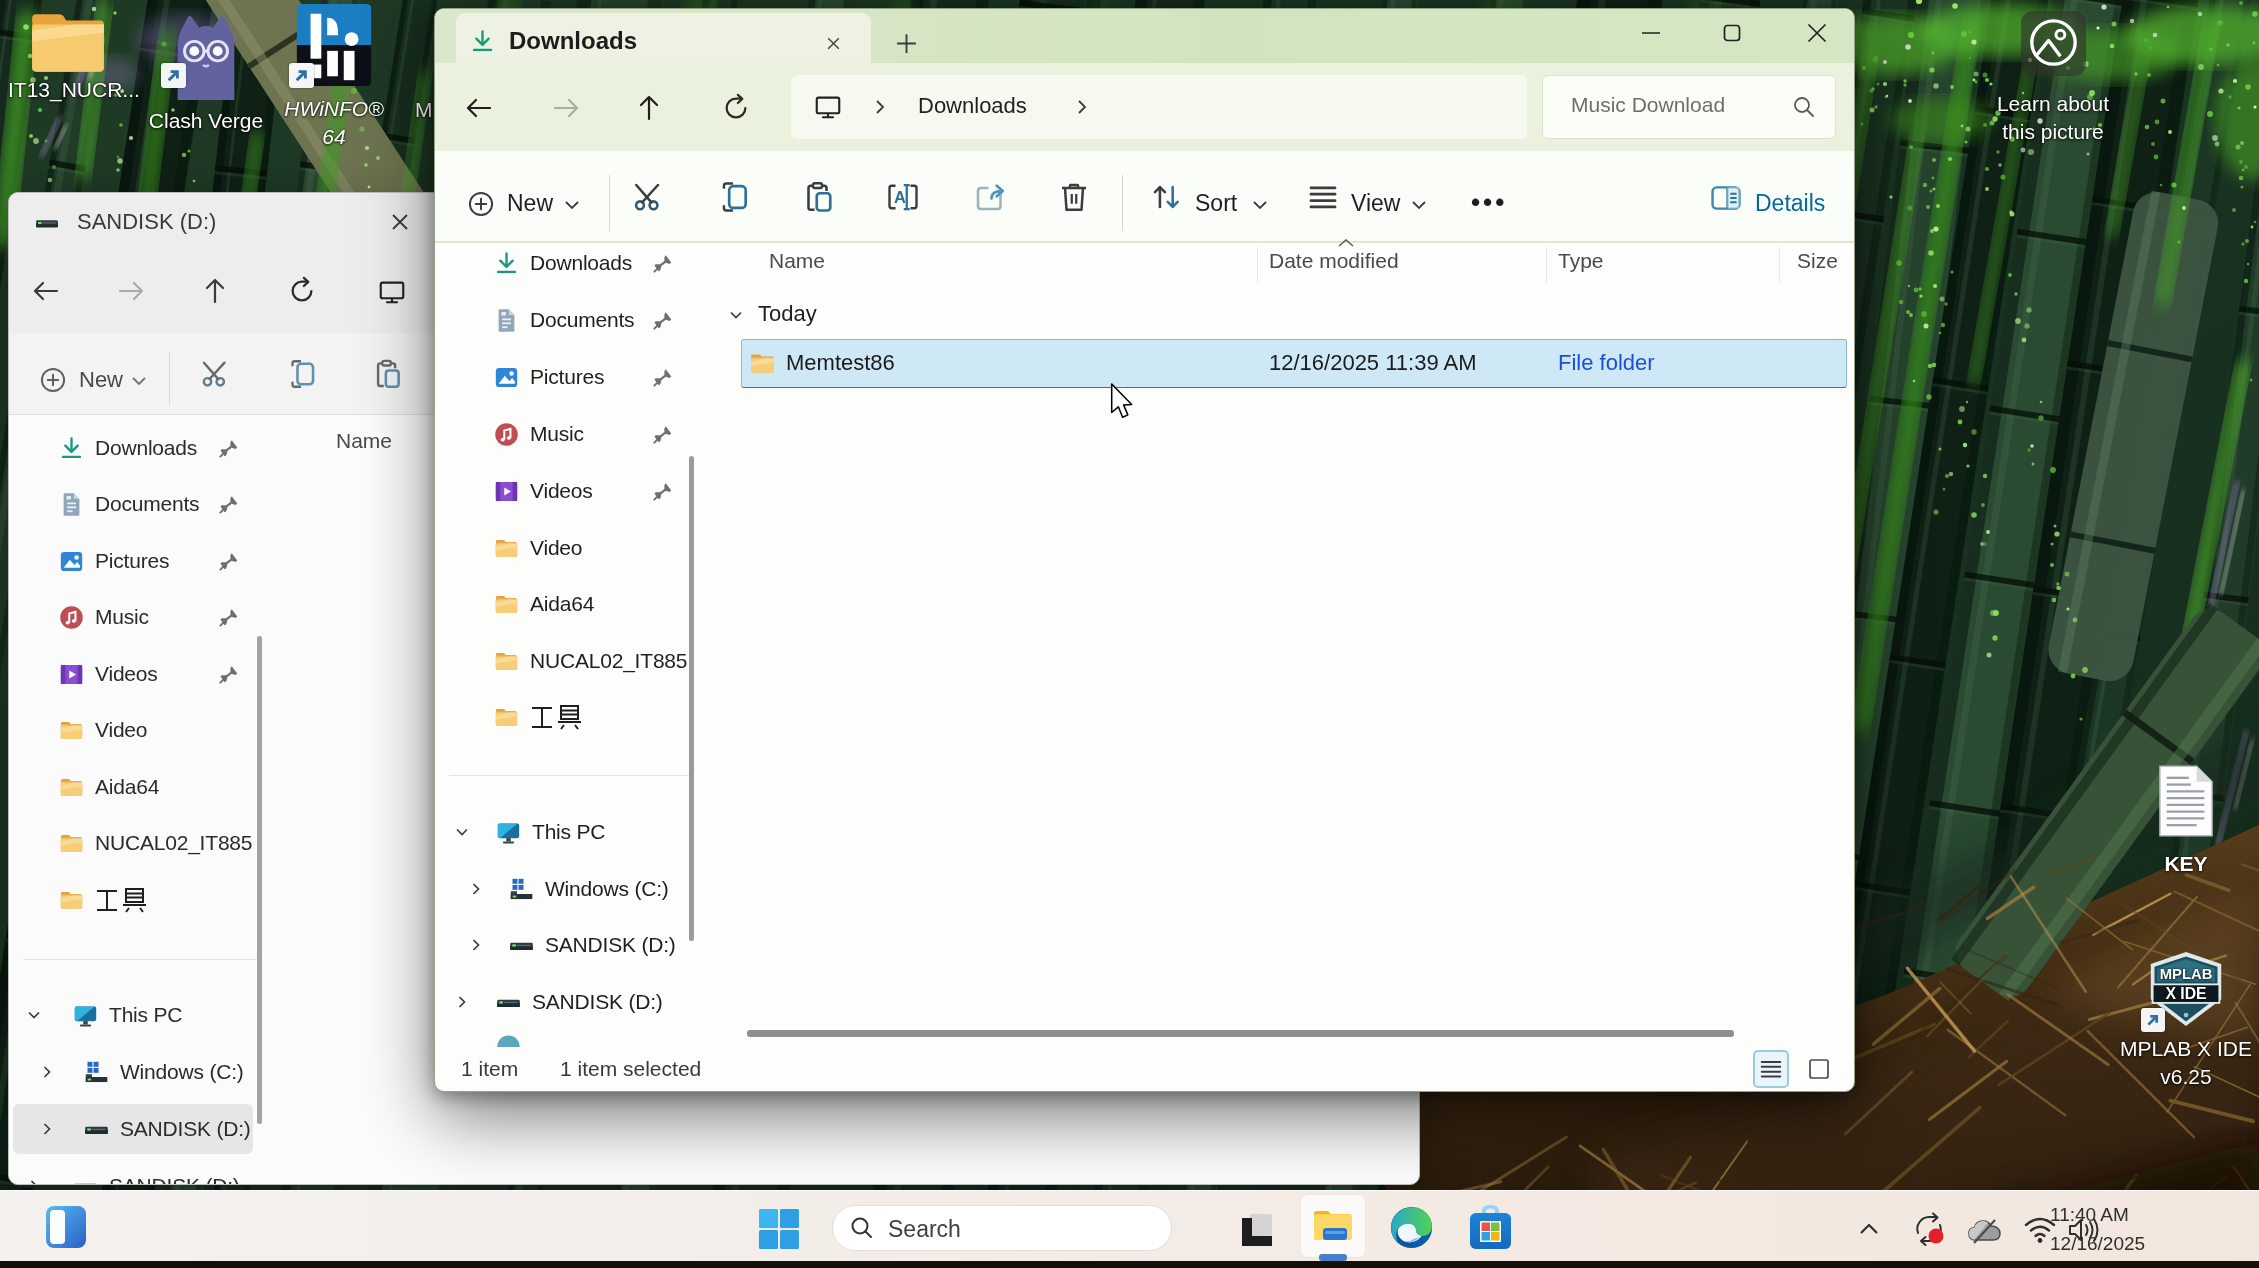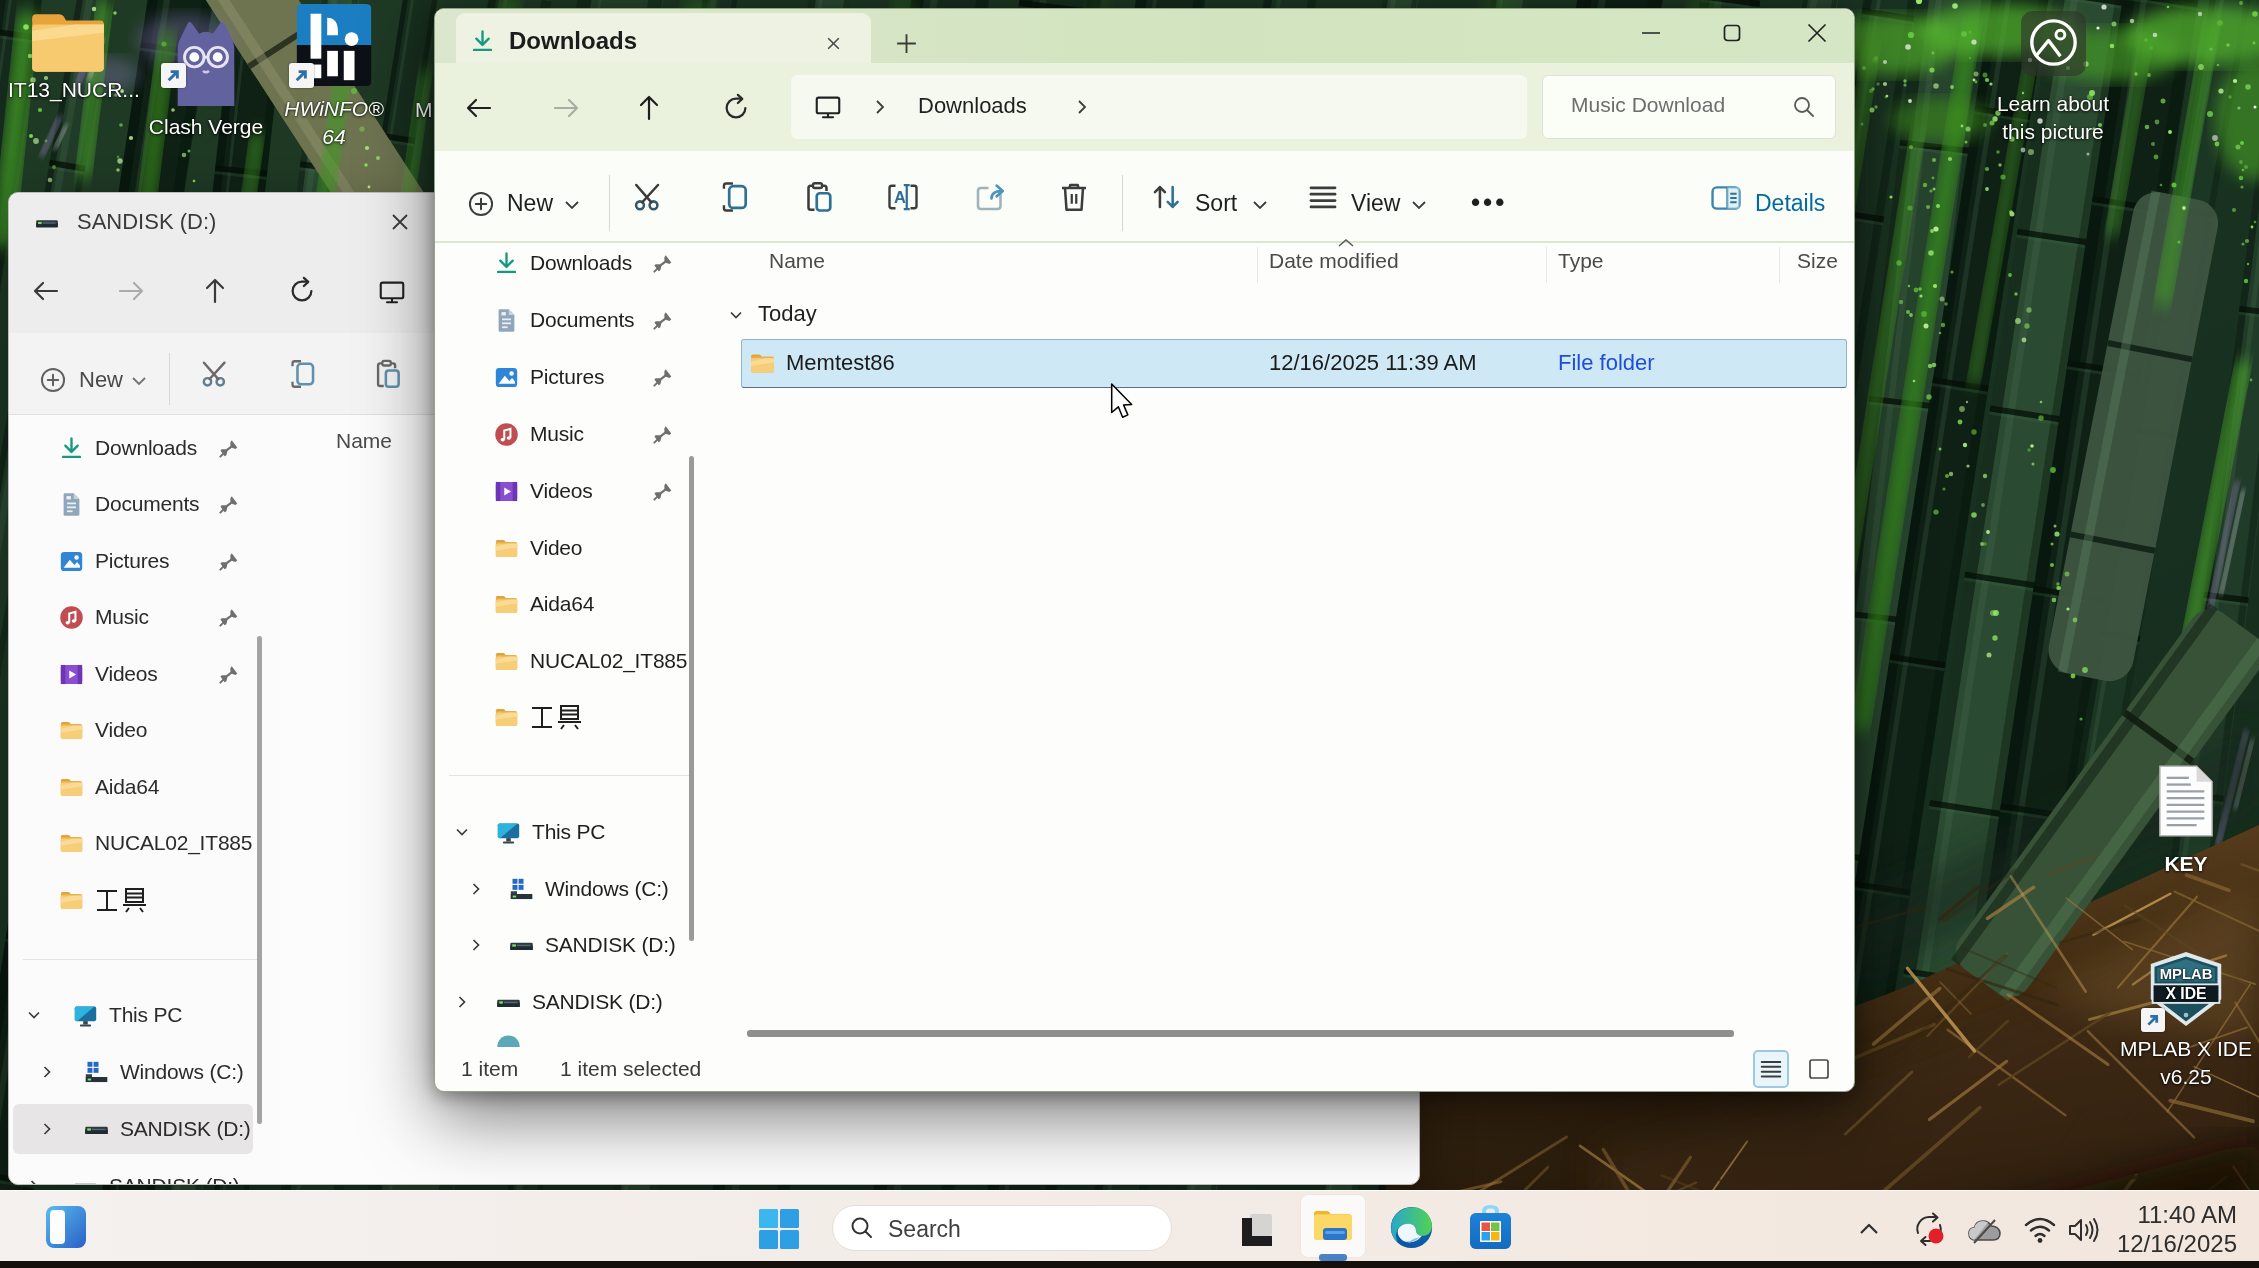--- a/index.html
+++ b/index.html
@@ -35,21 +35,21 @@
   #navpane { position:absolute; left:0; top:234px; width:272px; bottom:75px; background:#fdfefb; overflow:hidden; }
   .fnav { position:absolute; height:52px; display:flex; align-items:center; color:#1f1f1f; font-size:21px; letter-spacing:-0.2px; }
   .fnav svg { margin-right:10px; }
   .pin { position:absolute; }
   #filelist { position:absolute; left:272px; top:234px; right:0; bottom:75px; background:#fdfefb; }
   
   #taskbar { position:absolute; left:0; top:1190px; width:2259px; height:71px;
              background:linear-gradient(90deg,#f4f1ef 0%,#f3ece7 45%,#f3e9e1 75%,#f2e6dd 100%);
              border-top:1px solid #fbfbfa; }
   #botstrip { position:absolute; left:0; top:1261px; width:2259px; height:7px; background:#16100c; }
-  .ttxt { position:absolute; color:#2e2e2e; font-size:24px; text-align:right; line-height:29px;}
+  .ttxt { position:absolute; color:#2e2e2e; font-size:19px; text-align:left; line-height:29px;}
 </style>
 </head>
 <body>
 <svg id="wallpaper" class="abs" style="left:0;top:0" width="2259" height="1268" viewBox="0 0 2259 1268">
 <defs>
 <linearGradient id="bg" x1="0" y1="0" x2="1" y2="1">
         <stop offset="0" stop-color="#1f3a25"></stop>
         <stop offset=".5" stop-color="#1a3321"></stop>
         <stop offset="1" stop-color="#142a1b"></stop>
       </linearGradient>
@@ -1322,21 +1322,21 @@
 <div class="dicon" style="left:8px; top:10px; width:120px;">
   <svg width="80" height="66" viewBox="0 0 78 64" style="margin:0 auto">
     <path d="M4 8 Q4 4 8 4 L30 4 Q34 4 36 8 L38 12 L4 12 Z" fill="#e8a33b"></path>
     <rect x="4" y="10" width="70" height="50" rx="4" fill="#e8a33b"></rect>
     <path d="M4 18 Q4 14 8 14 L74 14 Q74 14 74 18 L74 56 Q74 60 70 60 L8 60 Q4 60 4 56 Z" fill="#f7ca70"></path>
     <path d="M4 20 L46 14 L74 14 L74 22 L4 30 Z" fill="#fbda92" opacity=".9"></path>
   </svg>
   <div style="">IT13_NUCR...</div>
 </div>
 
-<div class="dicon" style="left:148px; top:20px; width:116px;">
+<div class="dicon" style="left:148px; top:14px; width:116px;">
   <svg width="84" height="86" viewBox="0 0 86 88" style="margin:0 auto">
     <path d="M14 88 L14 30 Q14 24 18 16 L24 4 Q26 0 29 4 L36 14 Q43 10 50 14 L57 4 Q60 0 62 4 L68 16 Q72 24 72 30 L72 88 Z" fill="#62639e"></path>
     <circle cx="31" cy="38" r="10" fill="none" stroke="#e7e3f2" stroke-width="3"></circle>
     <circle cx="55" cy="38" r="10" fill="none" stroke="#e7e3f2" stroke-width="3"></circle>
     <circle cx="31" cy="38" r="5" fill="#fdfdfd"></circle>
     <circle cx="55" cy="38" r="5" fill="#fdfdfd"></circle>
     <line x1="41" y1="38" x2="45" y2="38" stroke="#e7e3f2" stroke-width="3"></line>
     <path d="M40 52 Q43 55 46 52" fill="none" stroke="#cfc8e8" stroke-width="2.5"></path>
   </svg>
   <div style="margin-top:7px">Clash Verge</div>

